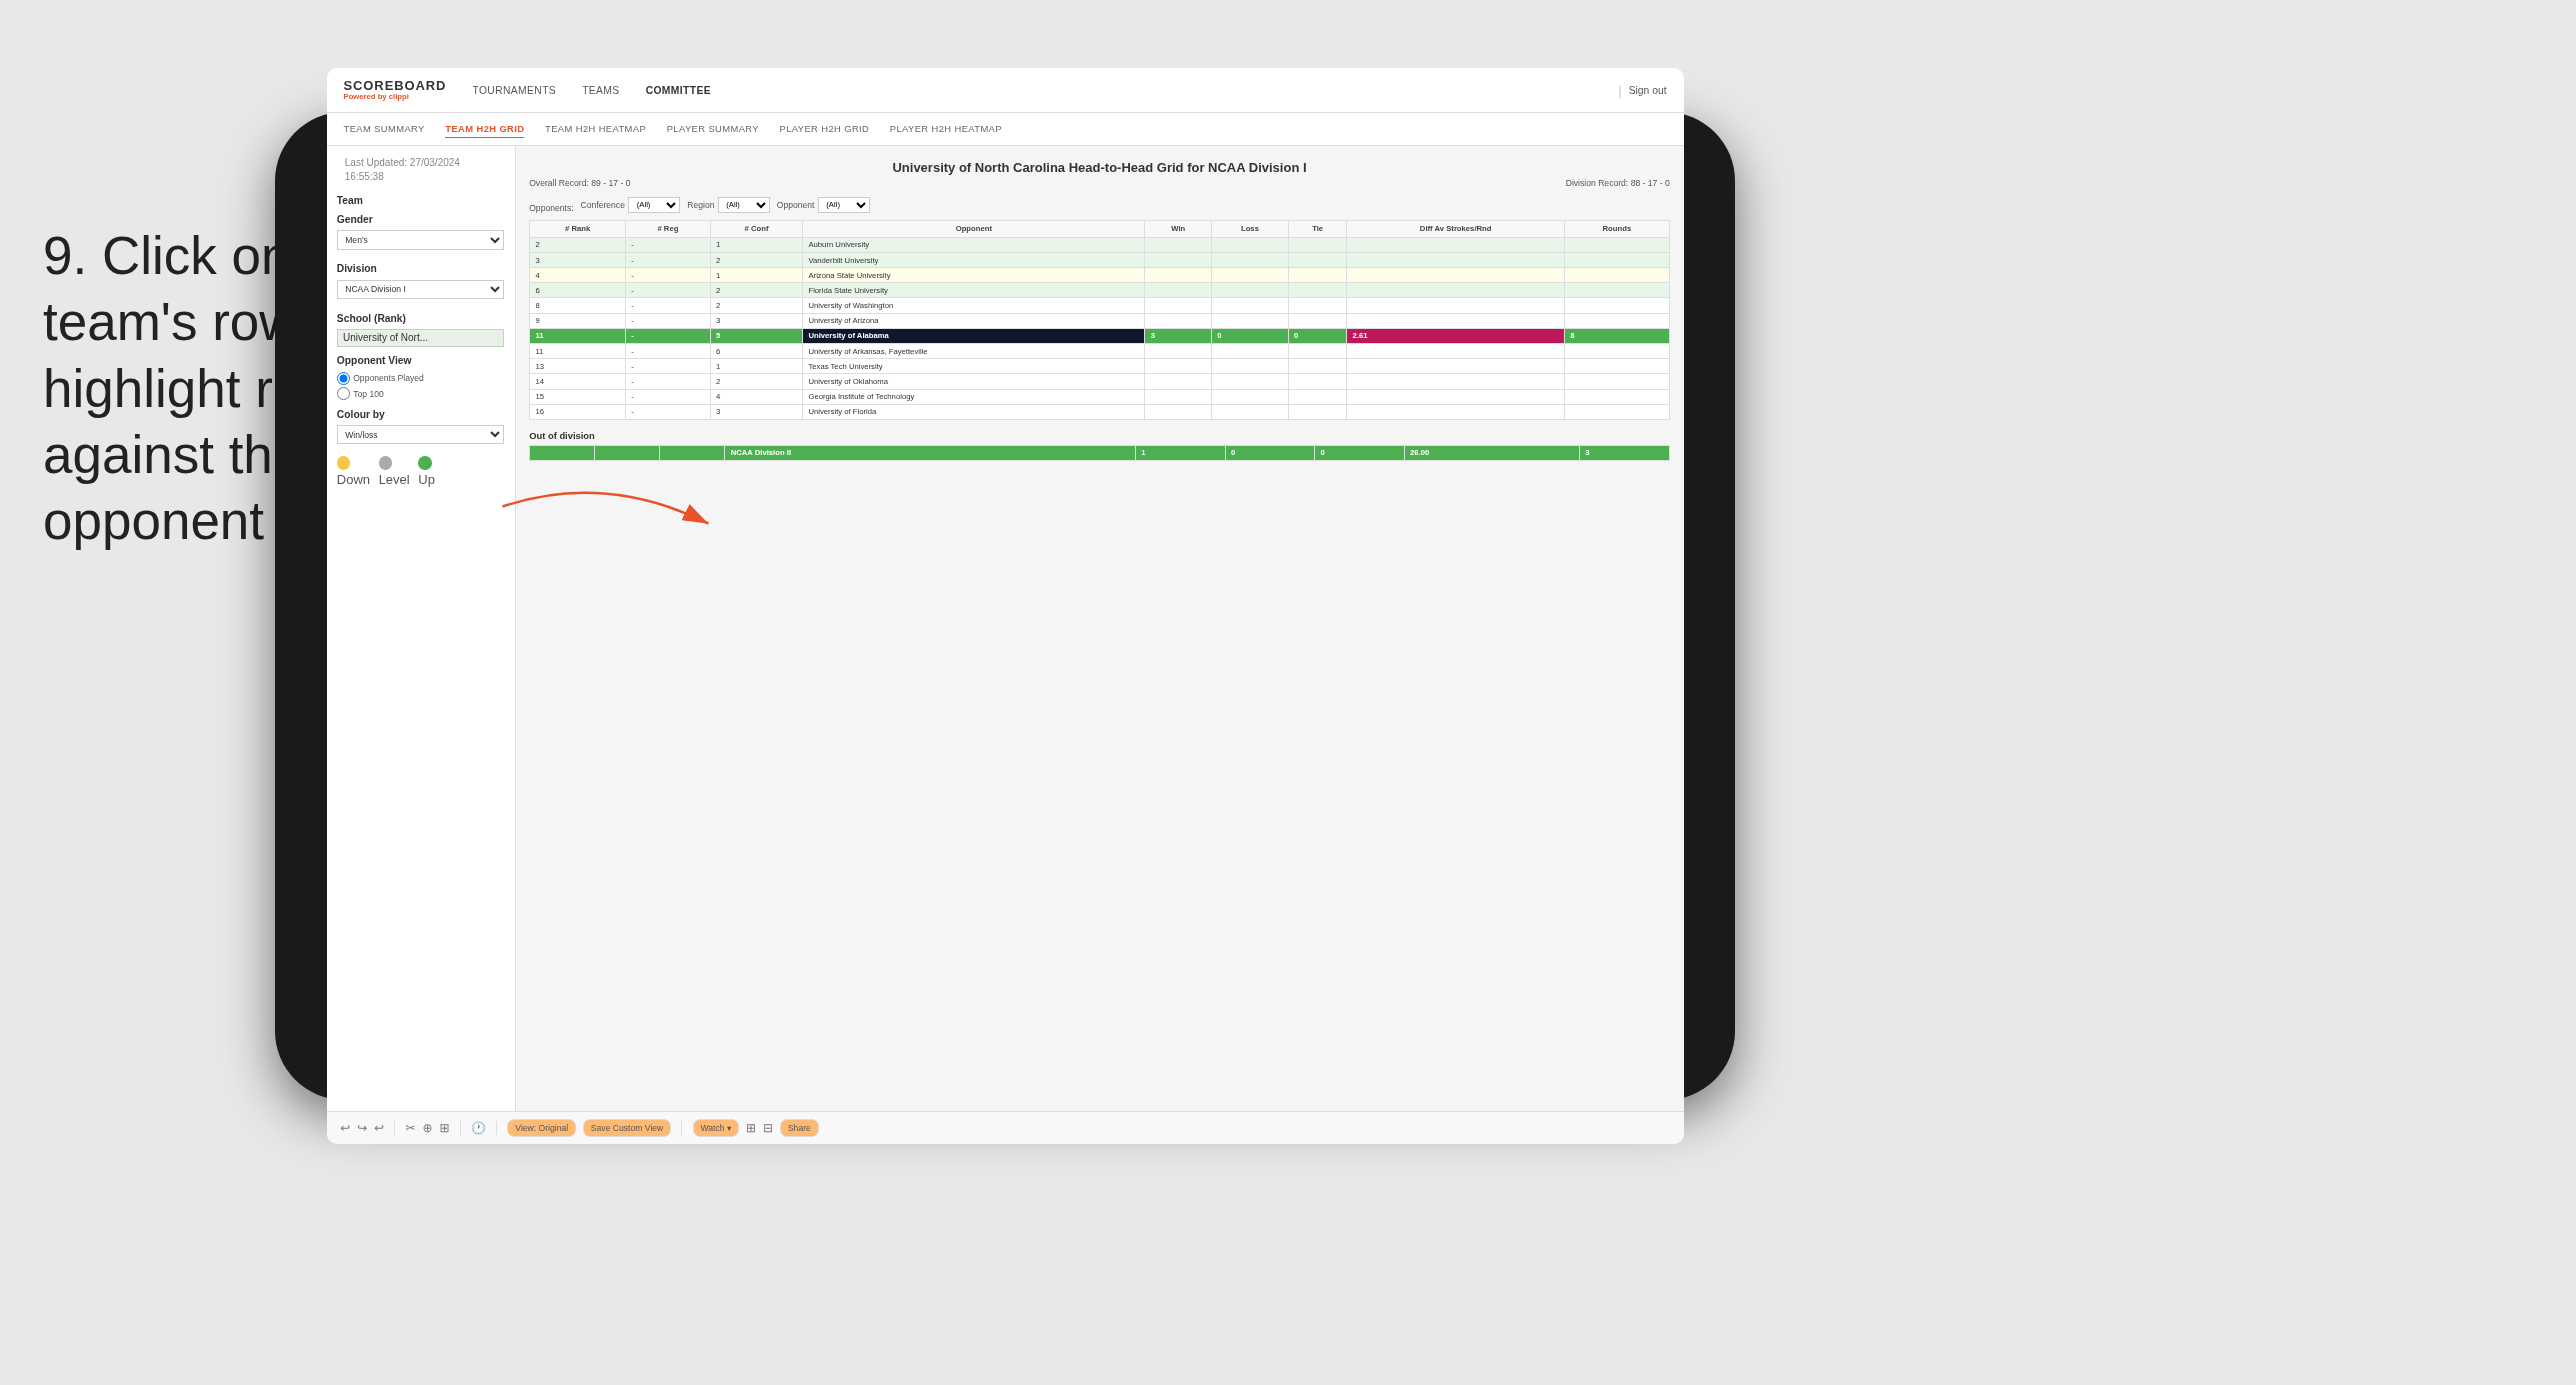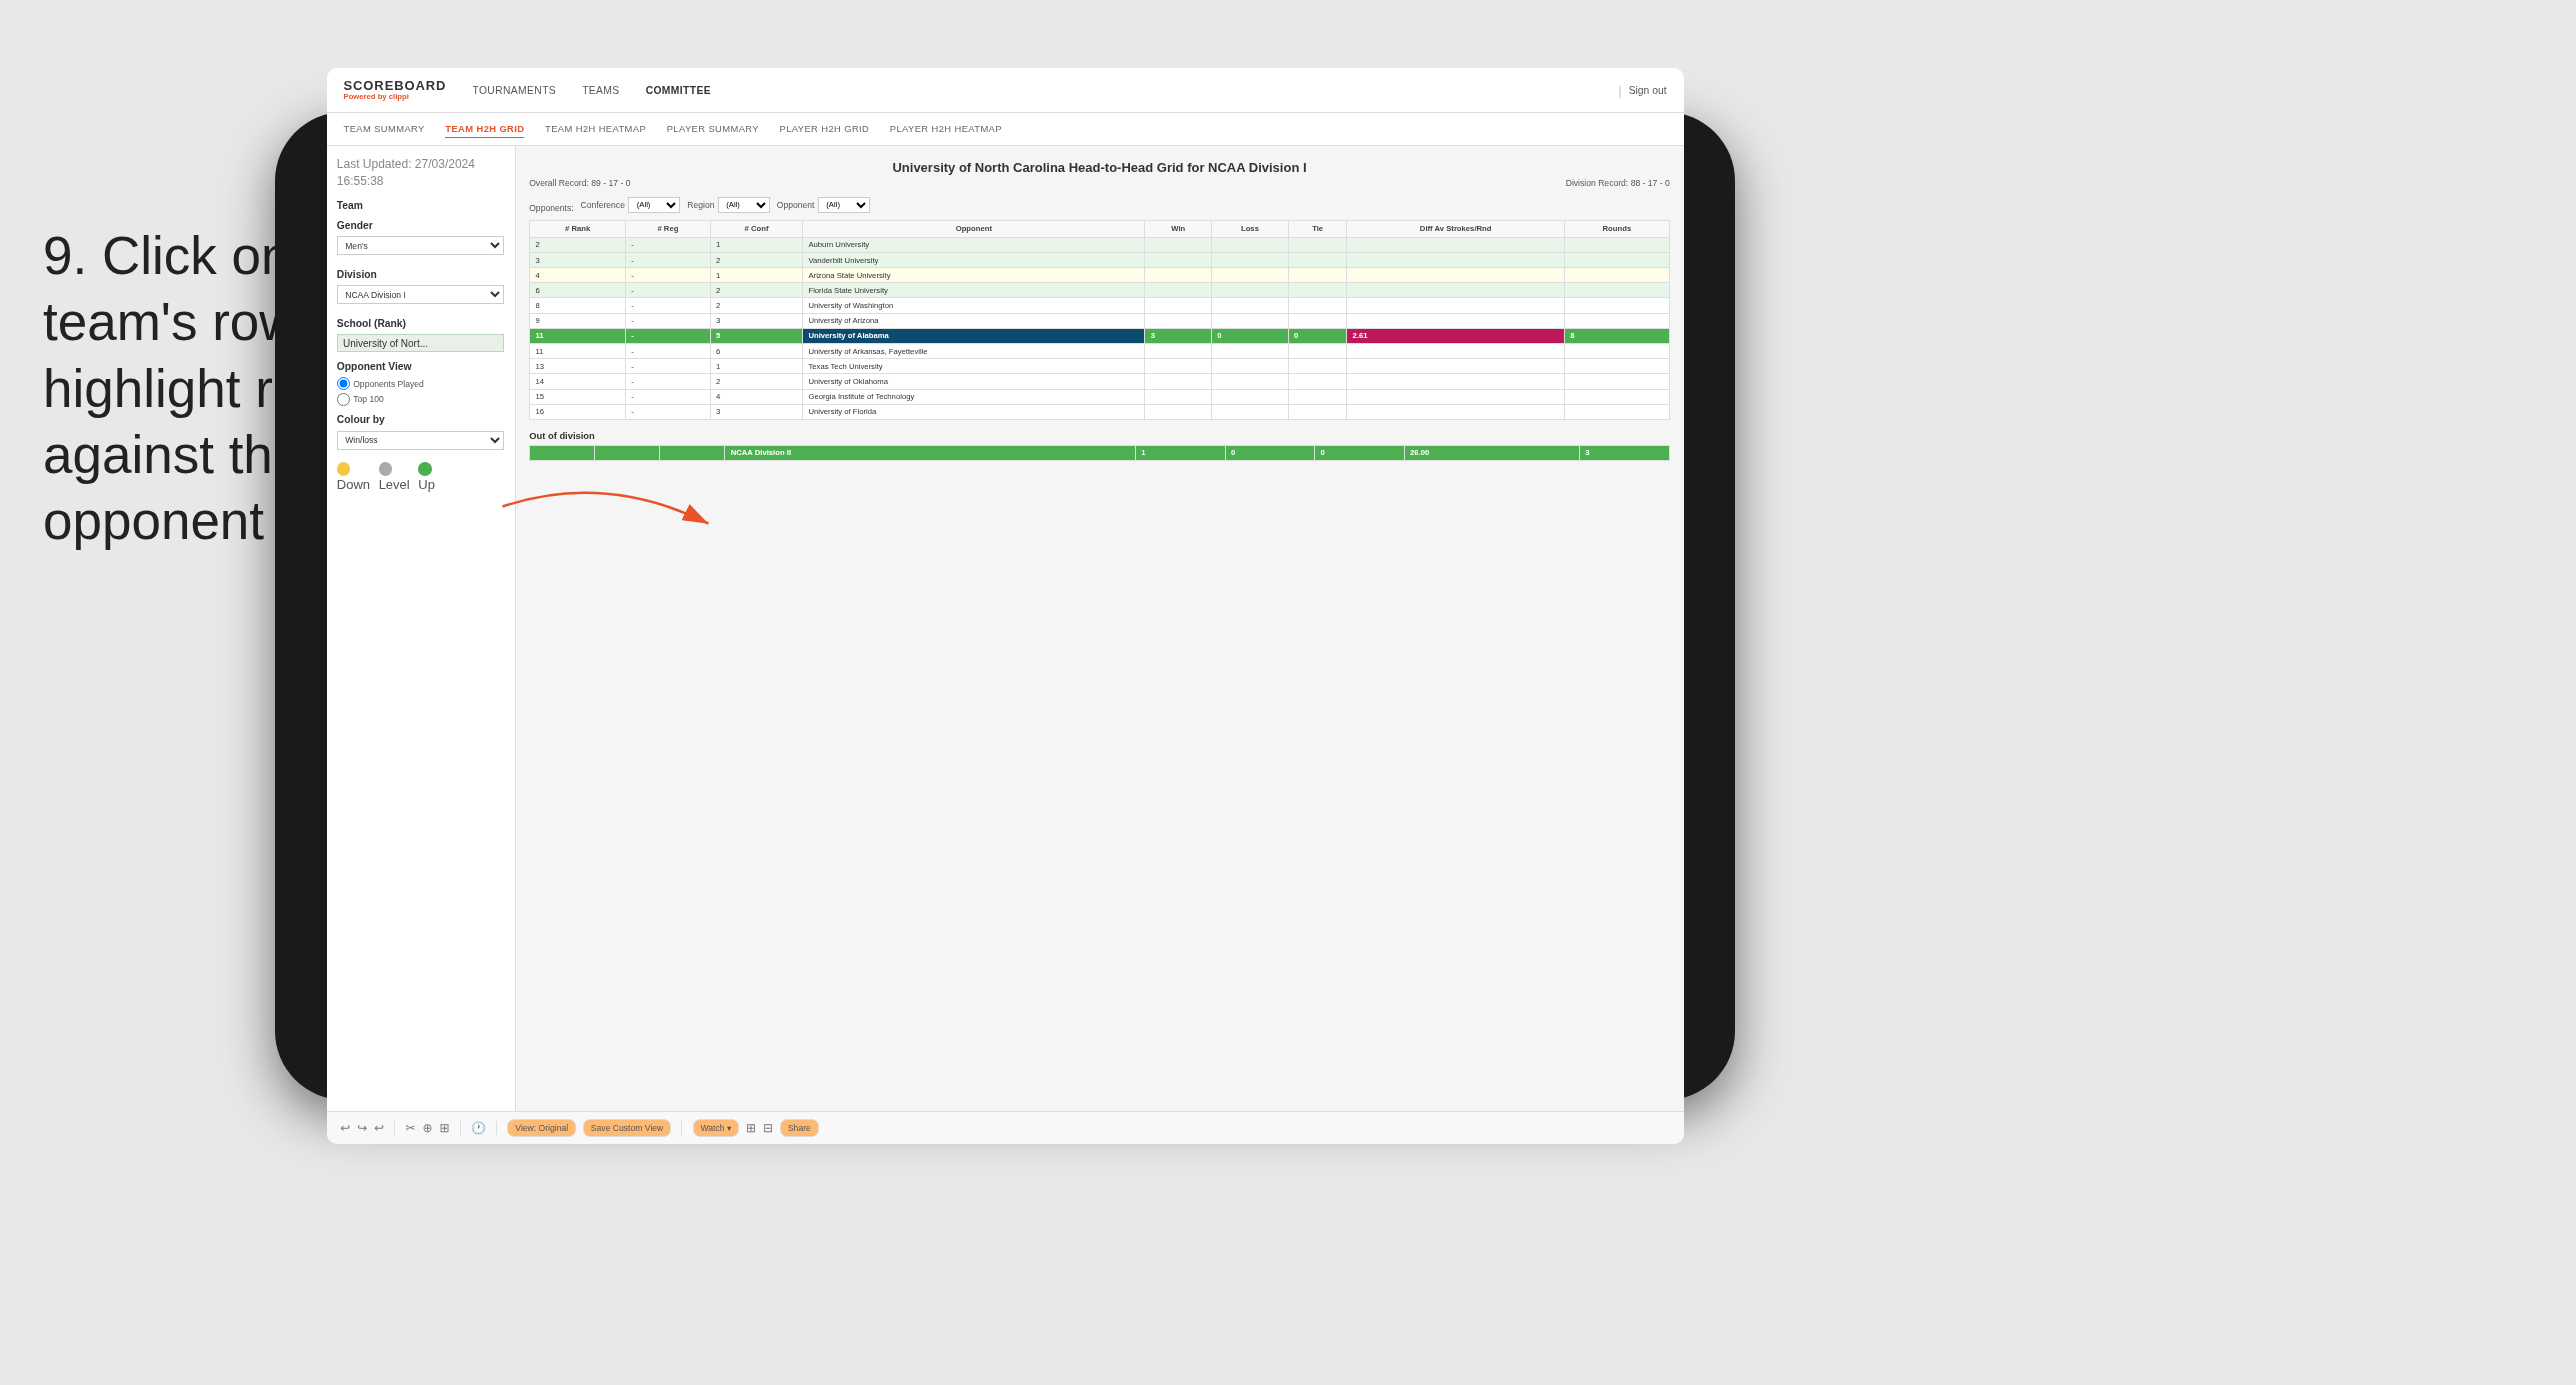--- a/index.html
+++ b/index.html
@@ -160,24 +160,25 @@
       width: 189px;
       background: #fff;
       border-right: 0.9px solid #ddd;
       padding: 10.3px;
       font-size: 9.4px;
       flex-shrink: 0;
       overflow-y: auto;
     }
 
     .last-updated {
-      font-size: 12px;
+      font-size: 10px;
       color: #888;
       margin-bottom: 10.3px;
       line-height: 1.4;
+      margin-left: 8px;
     }
 
     .panel-section-label {
       font-size: 10.3px;
       font-weight: bold;
       color: #333;
       margin-bottom: 5.2px;
       margin-top: 8.6px;
     }
 
@@ -604,21 +605,21 @@
                 <td></td>
                 <td></td>
                 <td></td>
                 <td></td>
                 <td></td>
               </tr>
               <tr class="row-highlighted" style="background: rgb(76, 175, 80);">
                 <td style="color: rgb(255, 255, 255); background: rgb(76, 175, 80); font-weight: bold;">11</td>
                 <td style="color: rgb(255, 255, 255); background: rgb(76, 175, 80); font-weight: bold;">-</td>
                 <td style="color: rgb(255, 255, 255); background: rgb(76, 175, 80); font-weight: bold;">5</td>
-                <td style="color: rgb(255, 255, 255); background: #0c4a6e; font-weight: bold;">University of Alabama</td>
+                <td style="color: rgb(255, 255, 255); background: #0f172a; font-weight: bold;">University of Alabama</td>
                 <td style="color: rgb(255, 255, 255); background: rgb(76, 175, 80); font-weight: bold;">3</td>
                 <td style="color: rgb(255, 255, 255); background: rgb(76, 175, 80); font-weight: bold;">0</td>
                 <td style="color: rgb(255, 255, 255); background: rgb(76, 175, 80); font-weight: bold;">0</td>
                 <td style="color: rgb(255, 255, 255); background: #be185d; font-weight: bold;">2.61</td>
                 <td style="color: rgb(255, 255, 255); background: rgb(76, 175, 80); font-weight: bold;">8</td>
               </tr>
               <tr>
                 <td>11</td>
                 <td>-</td>
                 <td>6</td>

